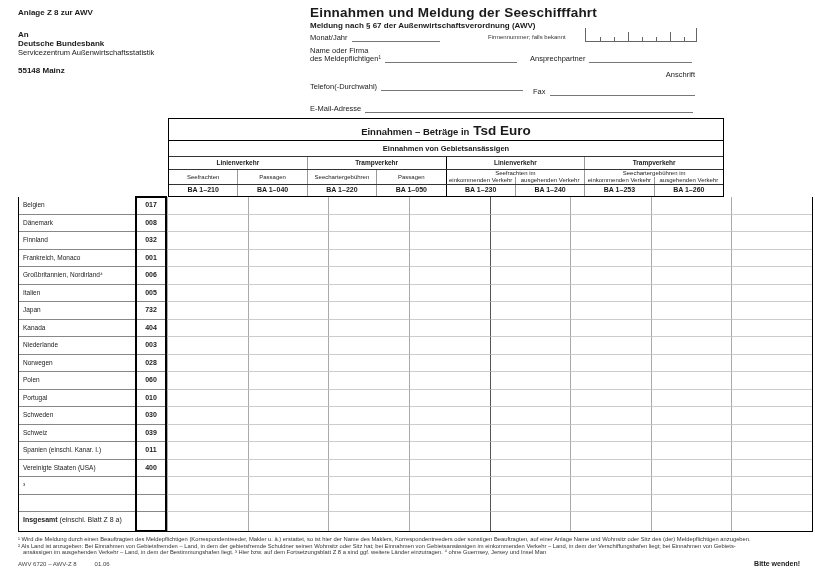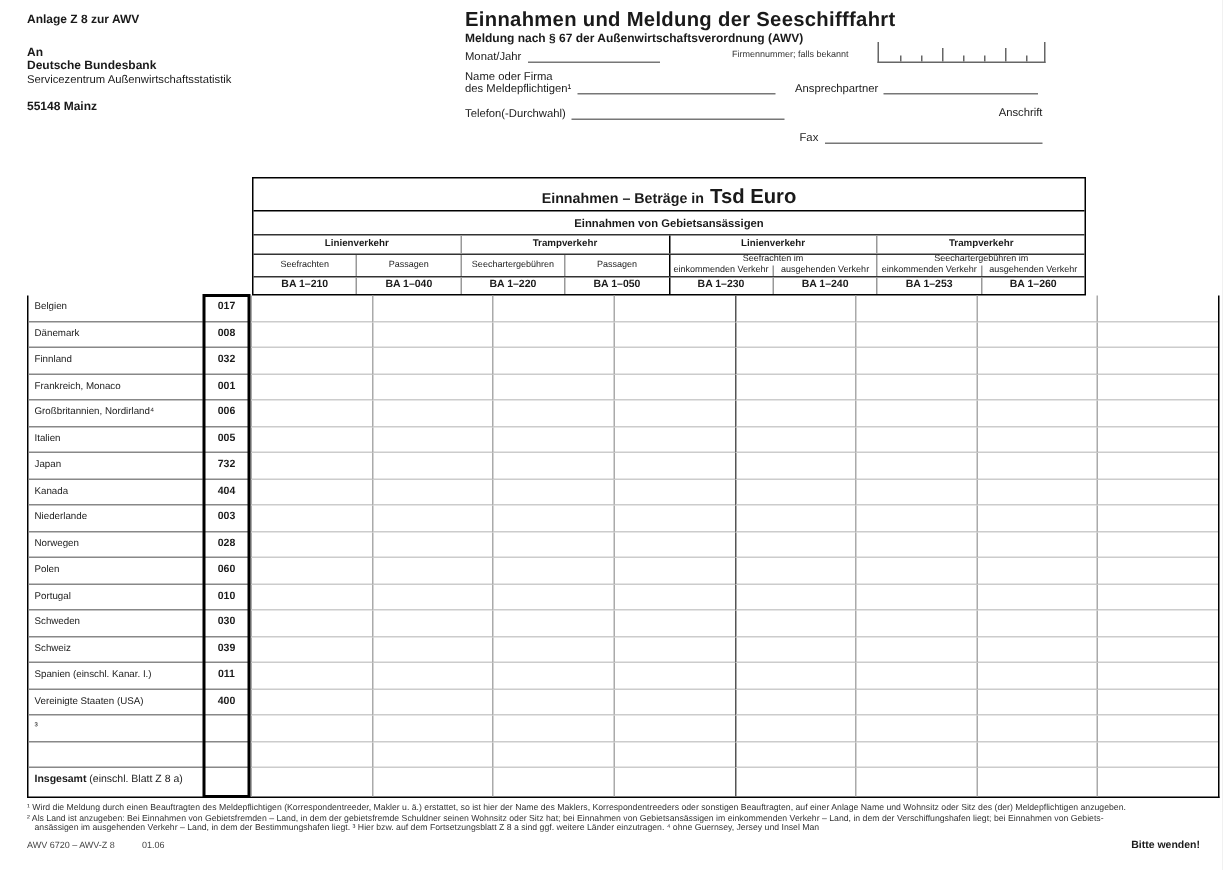--- a/index.html
+++ b/index.html
@@ -122,29 +122,33 @@
   <div class="hrow" style="left:530px; top:54px; width:162px;text-align:center;">
     <span>Ansprechpartner</span>
     <span class="fline"></span>
   </div>
 
   <div class="hrow" style="left:310px; top:70px; width:385px;flex-direction:column;">
     <span>Anschrift</span>
     <span class="fline"></span>
   </div>
 
-  <div class="hrow" style="left:310px; top:71px; width:213px;">
+  <div class="hrow" style="left:310px; top:82px; width:213px;">
     <span>Telefon(-Durchwahl)</span>
     <span class="fline"></span>
   </div>
   <div class="hrow" style="left:533px; top:87px; width:162px;">
     <span>Fax</span>
     <span class="fline"></span>
   </div>
 
+  <div class="hrow" style="left:310px; top:104px; width:383px;">
+    <span>E-Mail-Adresse</span>
+    <span class="fline"></span>
+  </div>
 
   <div class="abs twrap">
 
 
     <div class="main-head">
       <div class="t-title">
         <span class="pfx">Einnahmen – Beträge in</span>
         <span class="unit">Tsd Euro</span>
       </div>
       <div class="t-groups">

